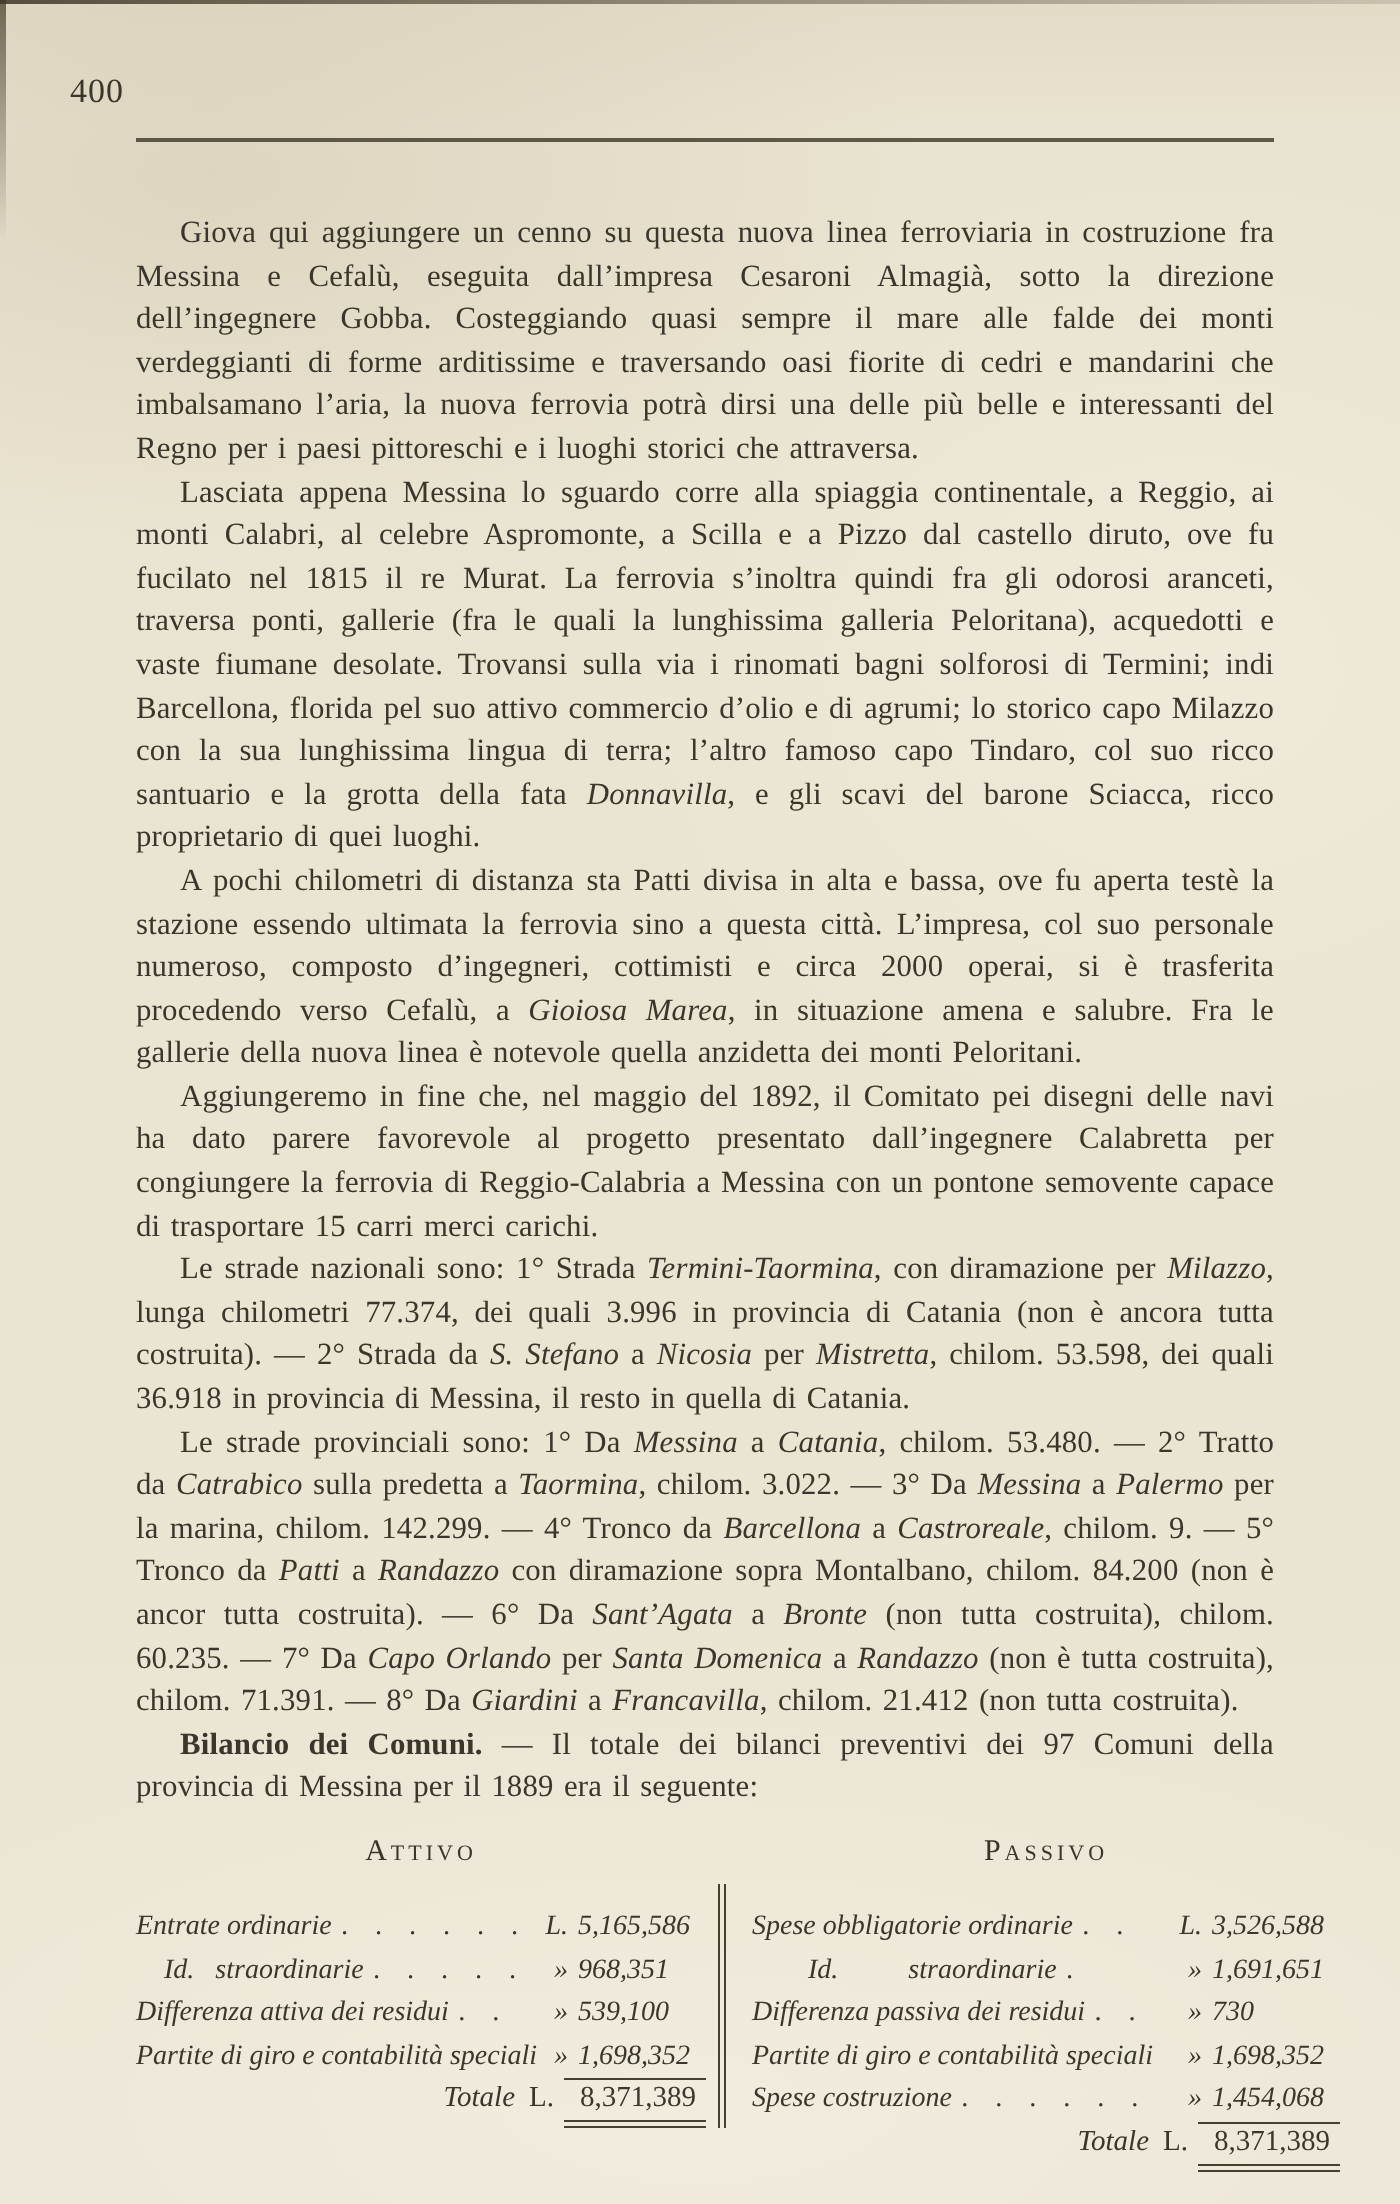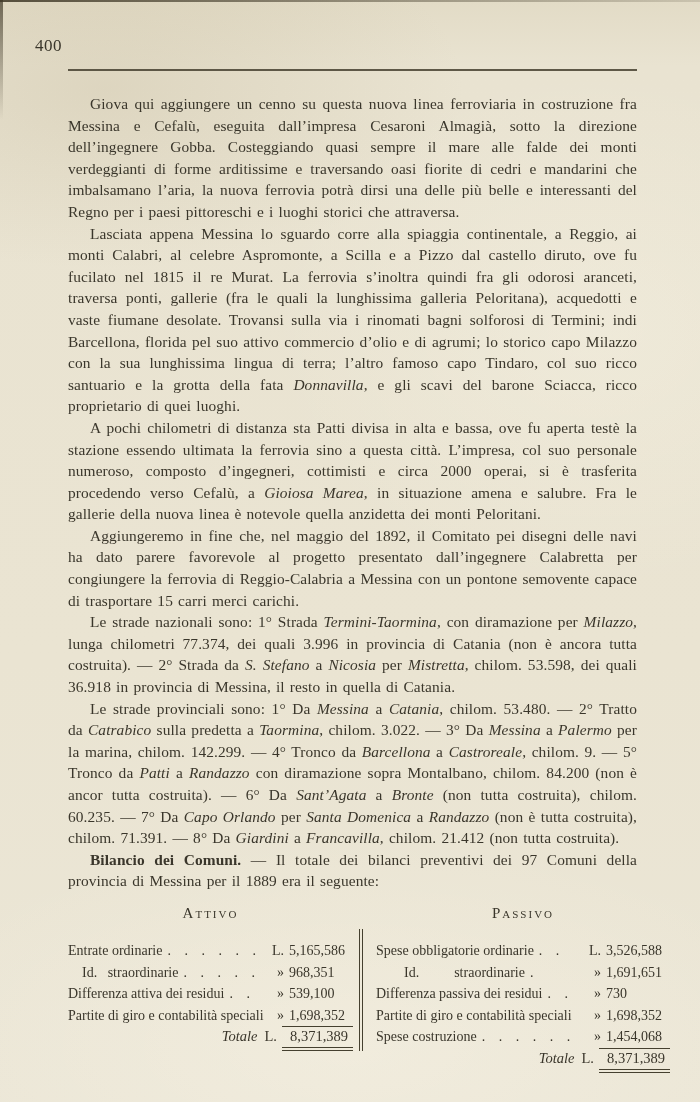--- a/index.html
+++ b/index.html
@@ -15,34 +15,34 @@
   }
   .edge-top{position:absolute;top:0;left:0;width:100%;height:2px;
     background:linear-gradient(90deg, rgba(62,55,38,.85), rgba(62,55,38,.45) 55%, rgba(62,55,38,.15));}
   .edge-left{position:absolute;top:0;left:0;width:3px;height:120px;
     background:linear-gradient(180deg, rgba(62,55,38,.7), rgba(62,55,38,0));}
   .page{position:absolute;inset:0;padding-top:36px;}
   .header{margin-left:35px;width:569px;display:flex;align-items:baseline;}
   .pagenum{font-size:17px;letter-spacing:.5px;}
   .head-title{flex:1;text-align:center;font-weight:bold;font-size:15px;word-spacing:3px;letter-spacing:.3px;}
   .rule{margin:13px 0 0 68px;width:569px;height:2px;background:#45402f;opacity:.85;}
-  .content{margin-left:68px;width:569px;margin-top:22px;}
+  .content{margin-left:68px;width:569px;margin-top:35px;}
   .para{margin:0;font-size:15.4px;line-height:21.6px;text-align:justify;text-indent:22px;
     letter-spacing:.1px;word-spacing:1.2px;}
   .it{font-style:italic;}
   .bd{font-weight:bold;}
   
   .balance{margin-left:68px;width:602px;margin-top:12px;height:152px;display:flex;}
   .t-col{display:flex;flex-direction:column;box-sizing:border-box;}
   .t-col-left{width:291px;padding-right:6px;}
   .t-col-right{flex:1;padding-left:13px;}
   .t-divider{width:0;border-left:4px double #45402f;margin-top:25px;height:122px;}
   .t-title{text-align:center;font-variant:small-caps;letter-spacing:2px;font-size:15px;
     line-height:18px;margin-bottom:18px;}
-  .t-row{display:flex;align-items:baseline;font-size:14px;line-height:21.6px;white-space:pre;}
+  .t-row{display:flex;align-items:baseline;font-size:14px;line-height:21.6px;white-space:pre;font-style:italic;}
   .t-label{white-space:pre;}
   .t-dots{flex:1;overflow:hidden;white-space:pre;letter-spacing:5px;padding-left:5px;}
   .t-cur{padding-right:5px;}
   .t-val{min-width:64px;text-align:left;}
   .t-total{margin-top:auto;display:flex;justify-content:flex-end;align-items:baseline;
     font-size:14.5px;padding-bottom:6px;}
   .total-label{font-style:italic;margin-right:7px;}
   .total-cur{margin-right:5px;}
   .total-val{border-top:1.5px solid #45402f;border-bottom:4px double #45402f;
     padding:1px 5px 2px 8px;}

